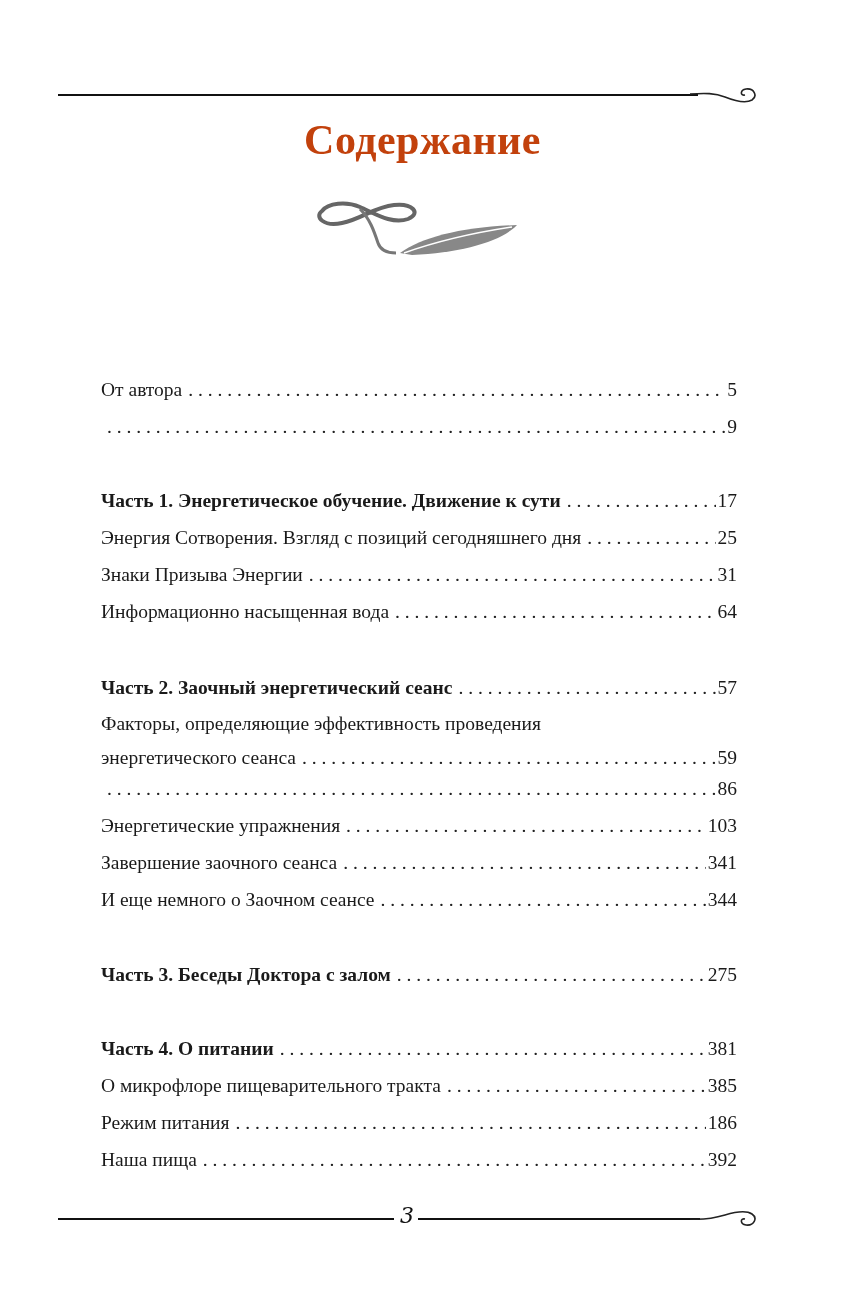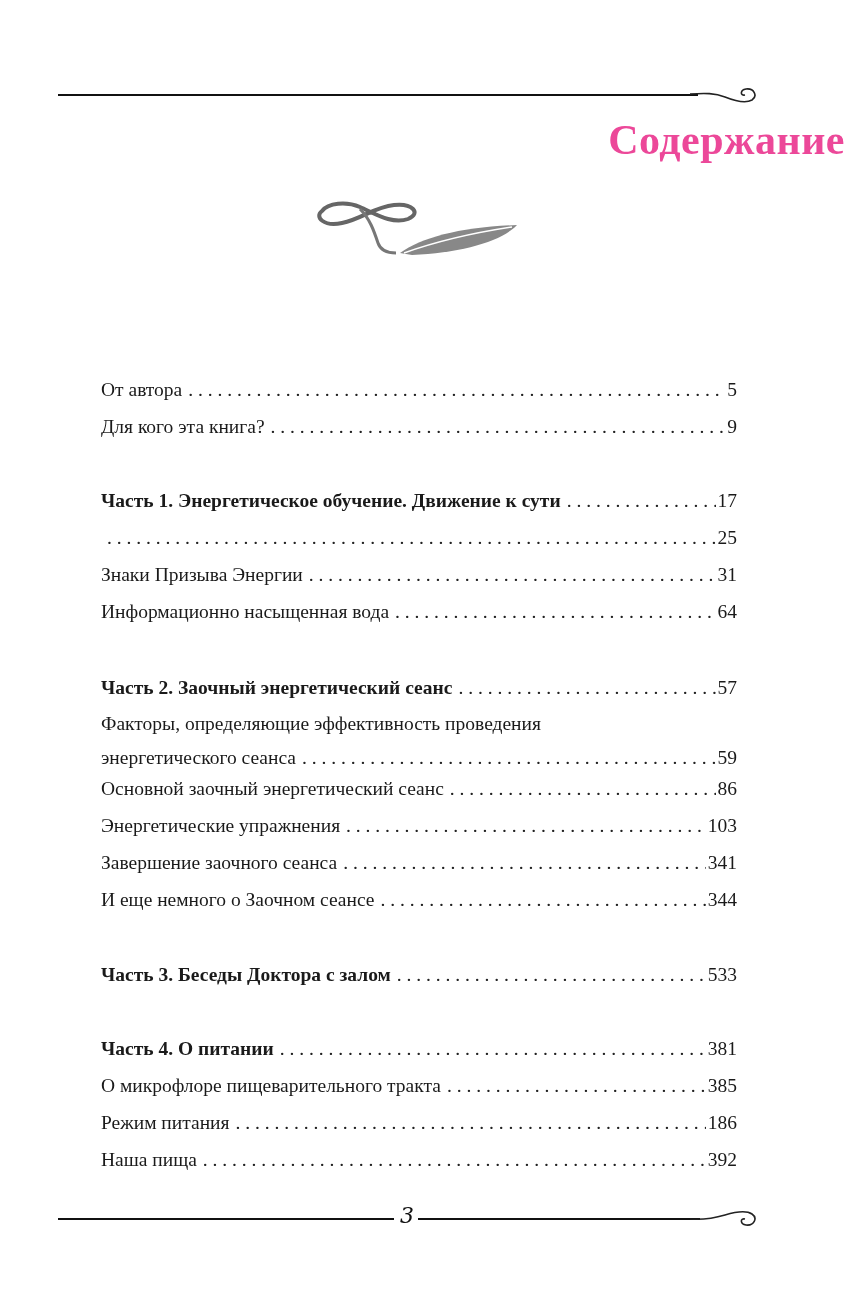--- a/index.html
+++ b/index.html
@@ -26,26 +26,26 @@
       position: absolute;
     }
     .swirl-top { left: 690px; top: 82px; }
     .swirl-bottom { left: 690px; top: 1206px; }
 
     .title {
       position: absolute;
       top: 116px;
       left: 0;
       width: 845px;
-      text-align: right;
+      text-align: center;
       font-family: "Liberation Serif", "DejaVu Serif", serif;
       font-weight: bold;
       font-size: 42px;
       letter-spacing: 0.5px;
-      color: #ec4899;
+      color: #c2410c;
     }
     .ornament {
       position: absolute;
       left: 312px;
       top: 197px;
     }
 
     .toc {
       position: absolute;
       left: 101px;
@@ -142,32 +142,32 @@
 
 <div class="toc">
 
   <div class="toc-item" style="top:372px">
     <span class="text">От автора</span>
     <span class="dots"></span>
     <span class="page">5</span>
   </div>
 
   <div class="toc-item" style="top:409px">
-    <span class="text">Для кого эта книга?</span>
     <span class="dots"></span>
     <span class="page">9</span>
   </div>
 
   <div class="toc-item bold" style="top:483px">
     <span class="text">Часть 1. Энергетическое обучение. Движение к сути</span>
     <span class="dots"></span>
     <span class="page">17</span>
   </div>
 
   <div class="toc-item" style="top:520px">
+    <span class="text">Энергия Сотворения. Взгляд с позиций сегодняшнего дня</span>
     <span class="dots"></span>
     <span class="page">25</span>
   </div>
 
   <div class="toc-item" style="top:557px">
     <span class="text">Знаки Призыва Энергии</span>
     <span class="dots"></span>
     <span class="page">31</span>
   </div>
 
@@ -188,21 +188,20 @@
       <span class="text">Факторы, определяющие эффективность проведения</span>
     </div>
     <div class="line" style="margin-top:6px">
       <span class="text">энергетического сеанса</span>
       <span class="dots"></span>
       <span class="page">59</span>
     </div>
   </div>
 
   <div class="toc-item" style="top:771px">
-    <span class="text">Основной заочный энергетический сеанс</span>
     <span class="dots"></span>
     <span class="page">86</span>
   </div>
 
   <div class="toc-item" style="top:808px">
     <span class="text">Энергетические упражнения</span>
     <span class="dots"></span>
     <span class="page">103</span>
   </div>
 
@@ -214,21 +213,21 @@
 
   <div class="toc-item" style="top:882px">
     <span class="text">И еще немного о Заочном сеансе</span>
     <span class="dots"></span>
     <span class="page">344</span>
   </div>
 
   <div class="toc-item bold" style="top:957px">
     <span class="text">Часть 3. Беседы Доктора с залом</span>
     <span class="dots"></span>
-    <span class="page">533</span>
+    <span class="page">275</span>
   </div>
 
   <div class="toc-item bold" style="top:1031px">
     <span class="text">Часть 4. О питании</span>
     <span class="dots"></span>
     <span class="page">381</span>
   </div>
 
   <div class="toc-item" style="top:1068px">
     <span class="text">О микрофлоре пищеварительного тракта</span>

